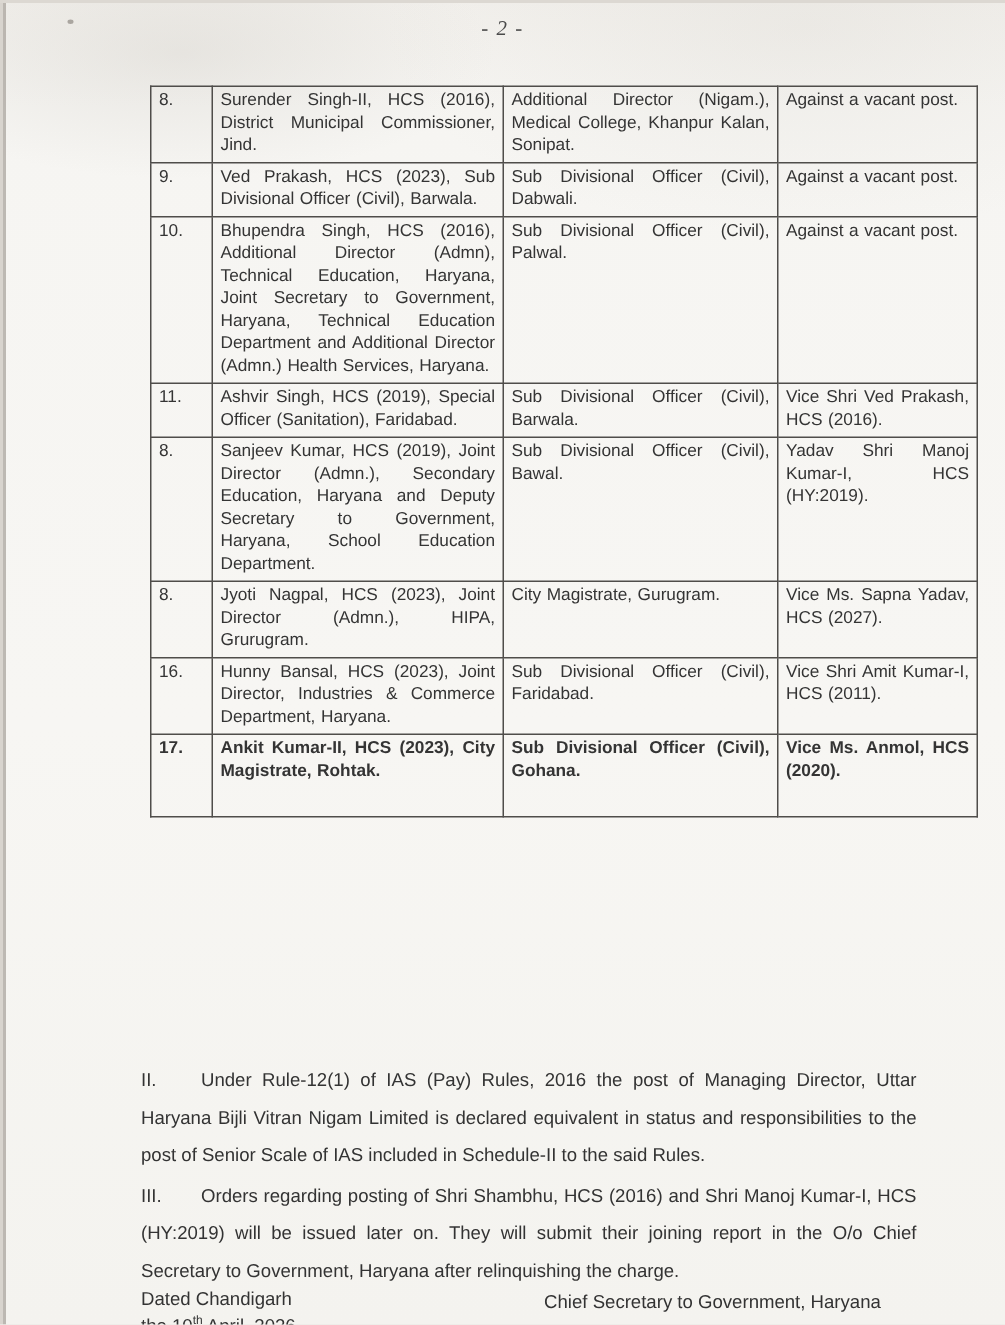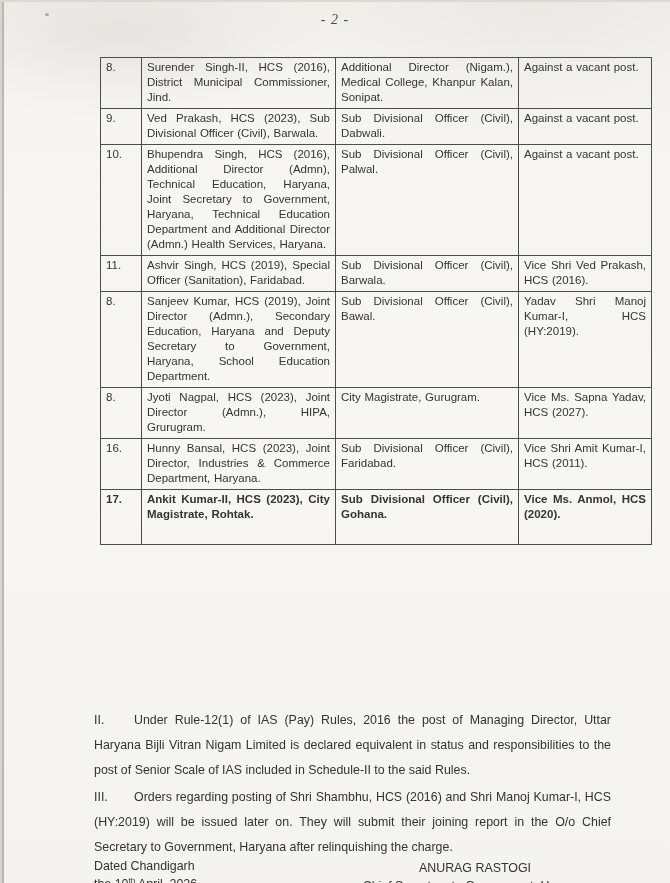--- a/index.html
+++ b/index.html
@@ -158,16 +158,15 @@
 
   <p class="para"><span class="pnum">III.</span><span class="ptext">Orders regarding posting of Shri Shambhu, HCS (2016) and Shri Manoj Kumar-I, HCS (HY:2019) will be issued later on. They will submit their joining report in the O/o Chief Secretary to Government, Haryana after relinquishing the charge.</span></p>
 </div>
 
   <div class="footer-left">
     <div class="place-line">Dated Chandigarh</div>
     <div class="date-line"><span>the 10</span><sup>th</sup><span> April, 2026</span></div>
   </div>
 
   <div class="footer-right">
-    <div>ANURAG RASTOGI</div>
     <div>Chief Secretary to Government, Haryana</div>
   </div>
 </div>
 
 </body></html>

